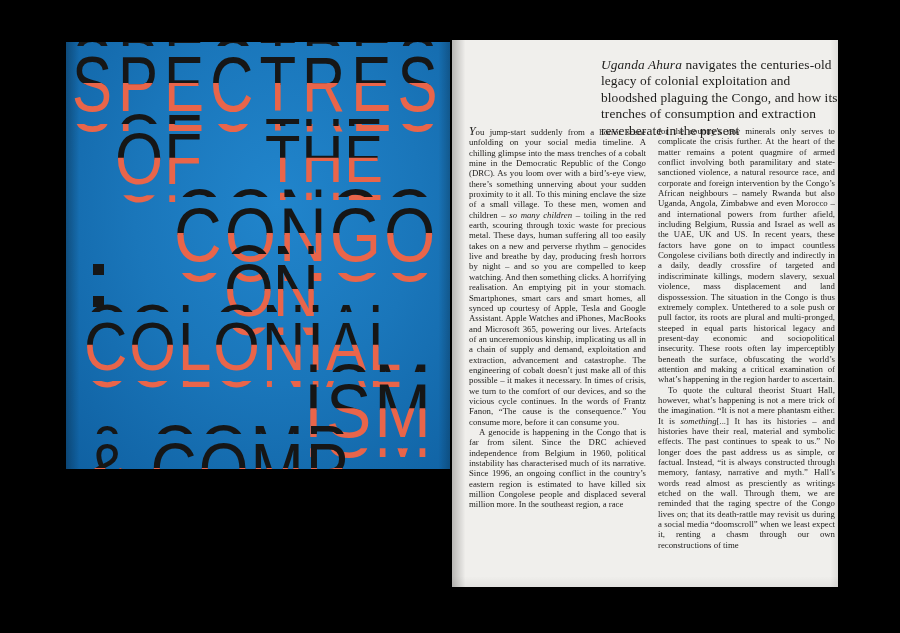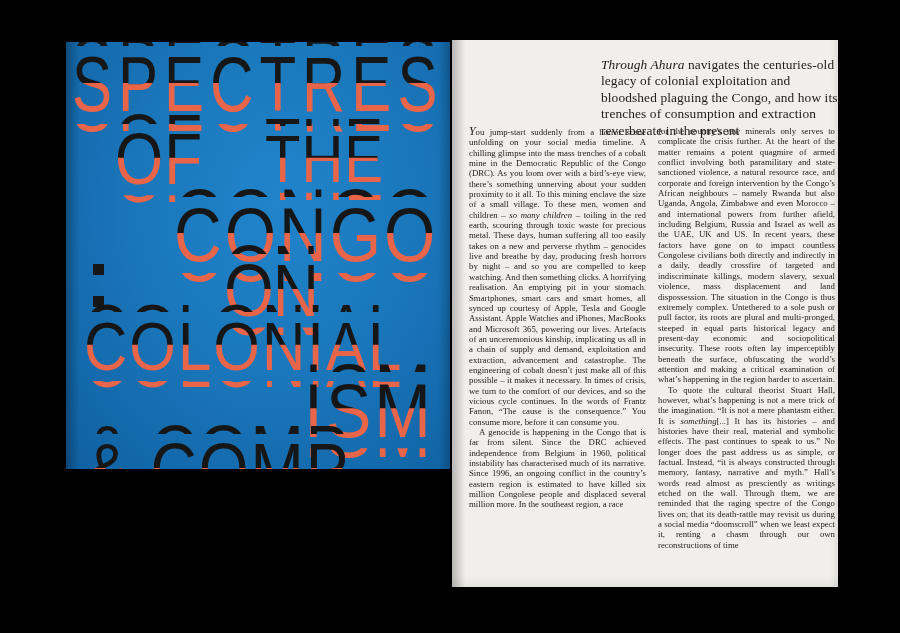--- a/index.html
+++ b/index.html
@@ -70,21 +70,21 @@
         <div class="t-line" style="left: 18px; top: 270px; font-size: 60px; letter-spacing: 2px; transform: scaleY(1.15);"><span class="echo-top">COLONIAL</span><span class="echo-bot">COLONIAL</span><span class="m-black">COLONIAL</span><span class="m-red">COLONIAL</span></div>
         <div class="t-line" style="left: 238px; top: 330px; font-size: 68px; letter-spacing: 3px; transform: scaleY(1.12);"><span class="echo-top">ISM</span><span class="echo-bot">ISM</span><span class="m-black">ISM</span><span class="m-red">ISM</span></div>
         <div class="t-line" style="left: 20px; top: 392px; font-size: 64px; letter-spacing: 2px; transform: scaleY(1.12);"><span class="echo-top">&amp; COMP</span><span class="echo-bot">&amp; COMP</span><span class="m-black">&amp; COMP</span><span class="m-red">&amp; COMP</span></div>
         <div class="t-line" style="left: 148px; top: 455px; font-size: 62px; letter-spacing: 1px; transform: scaleY(1.15);"><span class="echo-top">LICITY</span><span class="echo-bot">LICITY</span><span class="m-black">LICITY</span><span class="m-red">LICITY</span></div>
       </div>
     <div class="colon-dot" style="left:27px;top:222px;"></div>
     <div class="colon-dot" style="left:27px;top:254px;"></div>
   </div>
 
   <div class="page-right">
-    <div class="standfirst" id="standfirst"><span class="it">Through Ahura</span><span class=""> navigates the centuries-old legacy of colonial exploitation and bloodshed plaguing the Congo, and how its trenches of consumption and extraction reverberate in the present</span></div>
+    <div class="standfirst" id="standfirst"><span class="it">Uganda Ahura</span><span class=""> navigates the centuries-old legacy of colonial exploitation and bloodshed plaguing the Congo, and how its trenches of consumption and extraction reverberate in the present</span></div>
     <div class="columns">
       <div class="col" id="col-1">
           <p><span class="it lead">Y</span><span class="">ou jump-start suddenly from a horror scene unfolding on your social media timeline. A chilling glimpse into the mass trenches of a cobalt mine in the Democratic Republic of the Congo (DRC). As you loom over with a bird’s-eye view, there’s something unnerving about your sudden proximity to it all. To this mining enclave the size of a small village. To these men, women and children – </span><span class="it">so many children</span><span class=""> – toiling in the red earth, scouring through toxic waste for precious metal. These days, human suffering all too easily takes on a new and perverse rhythm – genocides live and breathe by day, producing fresh horrors by night – and so you are compelled to keep watching. And then something clicks. A horrifying realisation. An emptying pit in your stomach. Smartphones, smart cars and smart homes, all synced up courtesy of Apple, Tesla and Google Assistant. Apple Watches and iPhones, MacBooks and Microsoft 365, powering our lives. Artefacts of an unceremonious kinship, implicating us all in a chain of supply and demand, exploitation and extraction, advancement and catastrophe. The engineering of cobalt doesn’t just make all of this possible – it makes it necessary. In times of crisis, we turn to the comfort of our devices, and so the vicious cycle continues. In the words of Frantz Fanon, “The cause is the consequence.” You consume more, before it can consume you.</span></p>
           <p class="indent"><span class="">A genocide is happening in the Congo that is far from silent. Since the DRC achieved independence from Belgium in 1960, political instability has characterised much of its narrative. Since 1996, an ongoing conflict in the country’s eastern region is estimated to have killed six million Congolese people and displaced several million more. In the southeast region, a race</span></p>
         </div>
       <div class="col" id="col-2">
           <p><span class="">for the country’s raw minerals only serves to complicate the crisis further. At the heart of the matter remains a potent quagmire of armed conflict involving both paramilitary and state-sanctioned violence, a natural resource race, and corporate and foreign intervention by the Congo’s African neighbours – namely Rwanda but also Uganda, Angola, Zimbabwe and even Morocco – and international powers from further afield, including Belgium, Russia and Israel as well as the UAE, UK and US. In recent years, these factors have gone on to impact countless Congolese civilians both directly and indirectly in a daily, deadly crossfire of targeted and indiscriminate killings, modern slavery, sexual violence, mass displacement and land dispossession. The situation in the Congo is thus extremely complex. Untethered to a sole push or pull factor, its roots are plural and multi-pronged, steeped in equal parts historical legacy and present-day economic and sociopolitical insecurity. These roots often lay imperceptibly beneath the surface, obfuscating the world’s attention and making a critical examination of what’s happening in the region harder to ascertain.</span></p>
           <p class="indent"><span class="">To quote the cultural theorist Stuart Hall, however, what’s happening is not a mere trick of the imagination. “It is not a mere phantasm either. It is </span><span class="it">something</span><span class="">[...] It has its histories – and histories have their real, material and symbolic effects. The past continues to speak to us.” No longer does the past address us as simple, or factual. Instead, “it is always constructed through memory, fantasy, narrative and myth.” Hall’s words read almost as presciently as writings etched on the wall. Through them, we are reminded that the raging spectre of the Congo lives on; that its death-rattle may revisit us during a social media “doomscroll” when we least expect it, renting a chasm through our own reconstructions of time</span></p>
         </div>
     </div>

